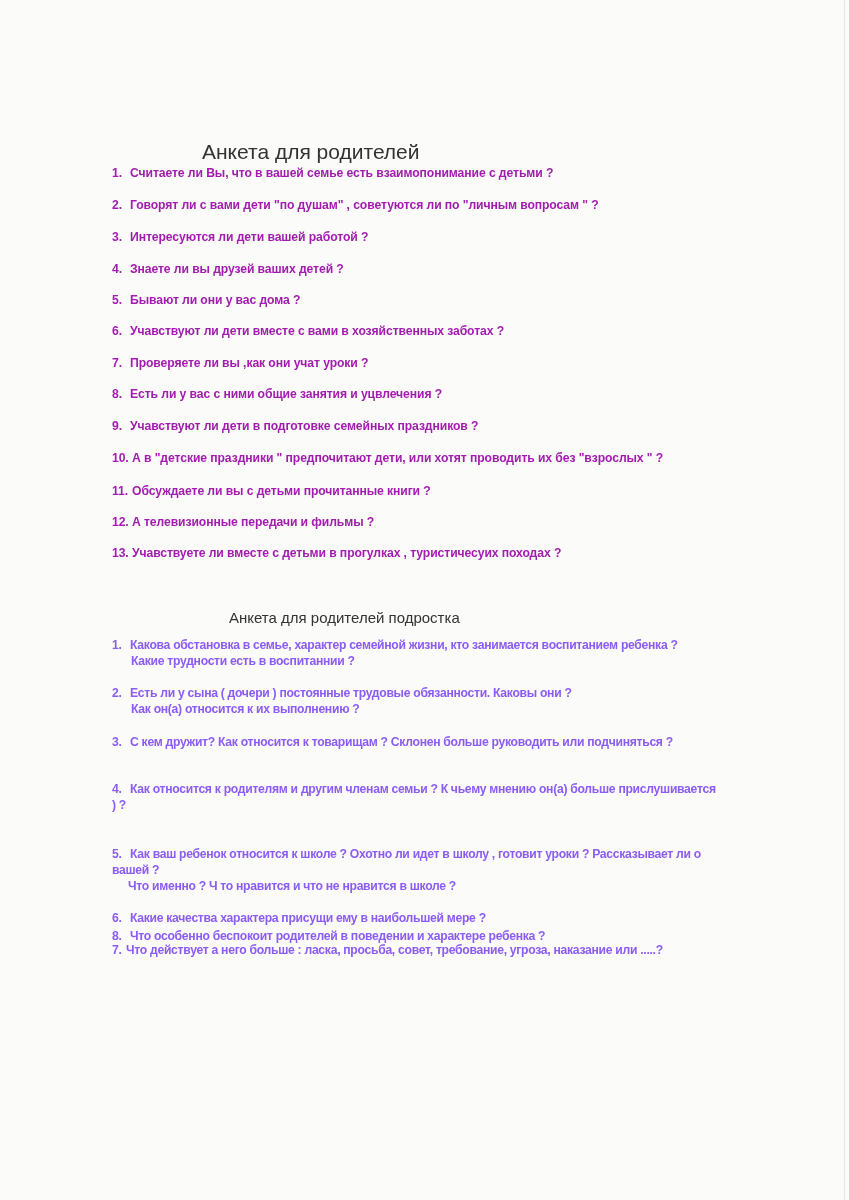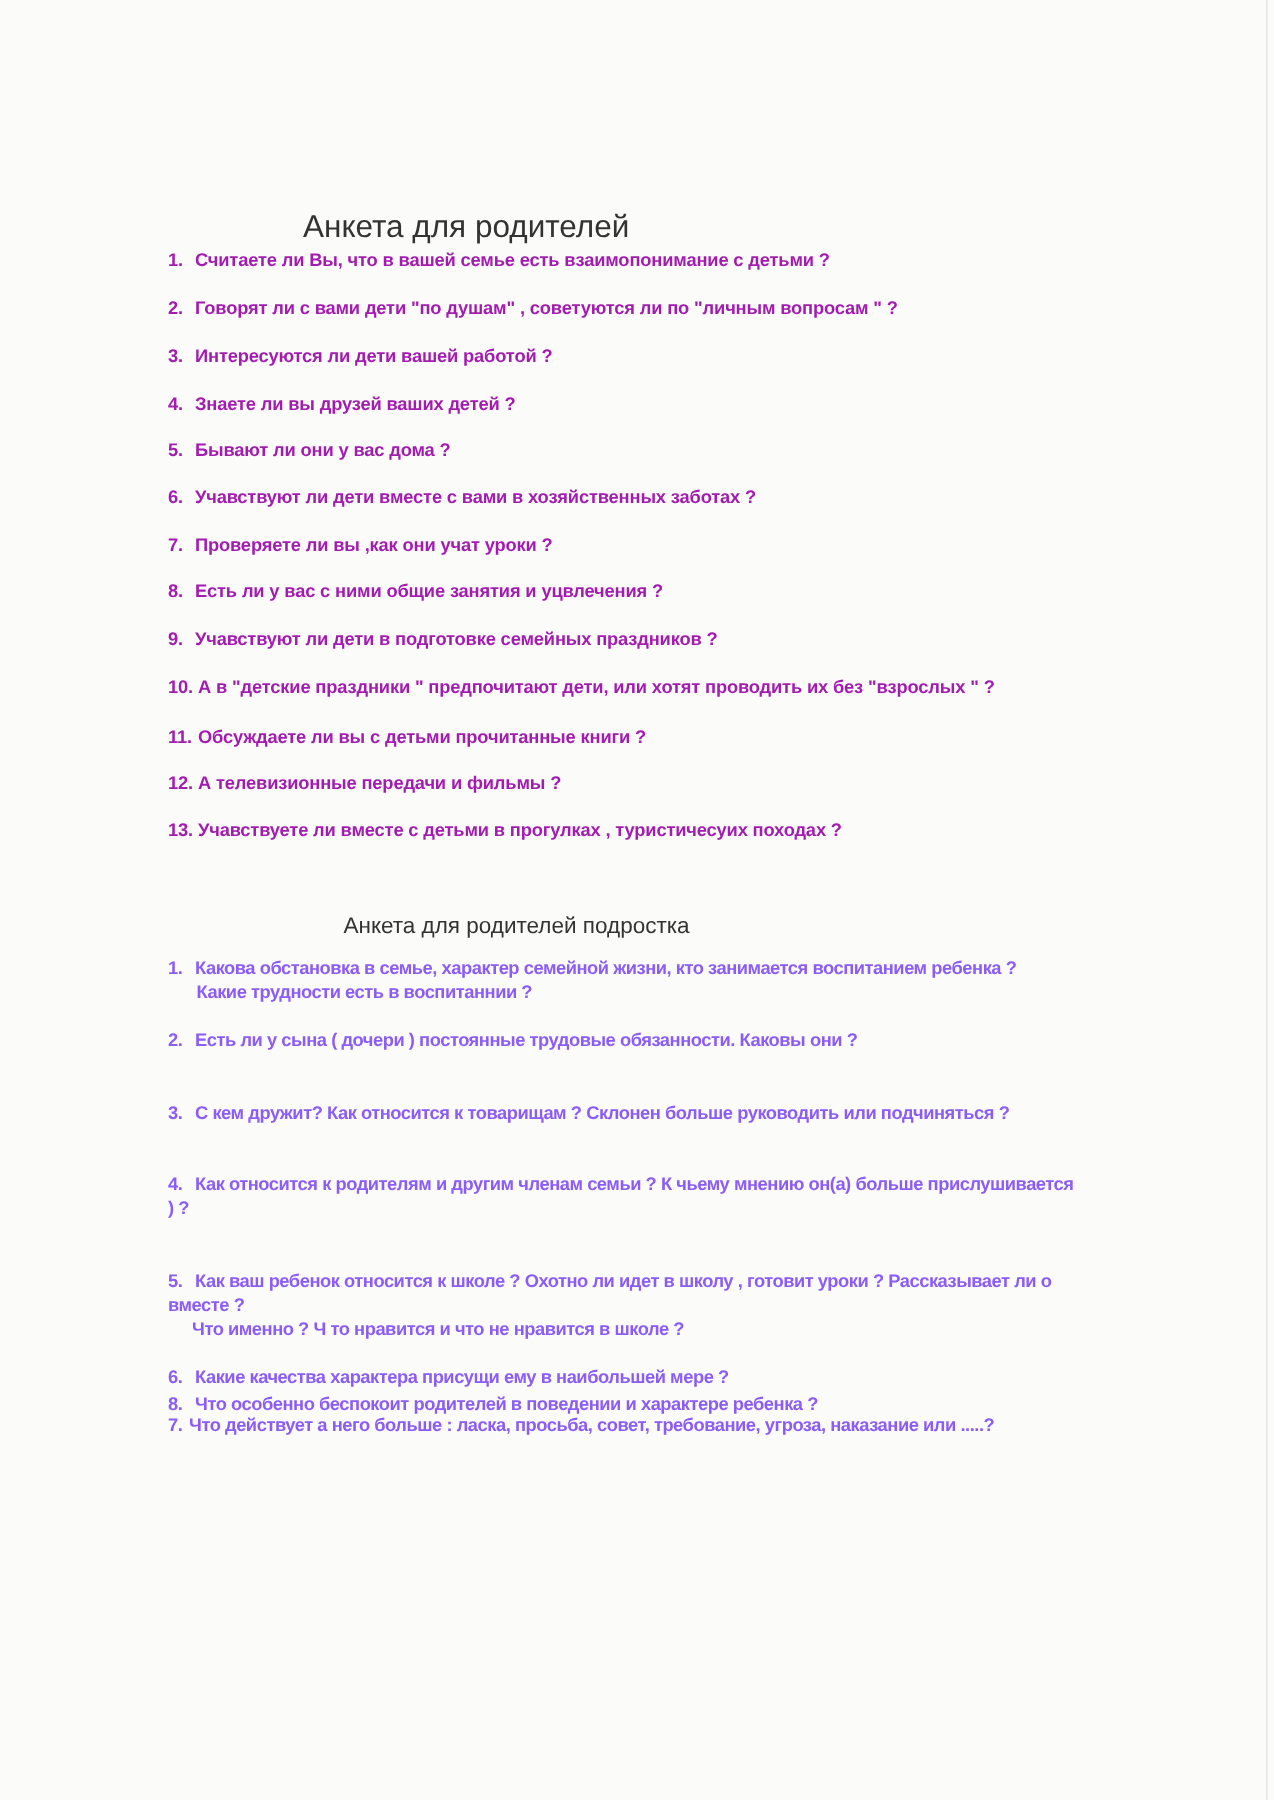--- a/index.html
+++ b/index.html
@@ -107,34 +107,35 @@
 <section>
   <h1 class="title" style="left:229px; top:609px; font-size:15px;">Анкета для родителей подростка</h1>
 
   <div class="q2" style="left:112px; top:637px;">
     <span class="num num1">1.</span><span class="txt">Какова обстановка в семье, характер семейной жизни, кто занимается воспитанием ребенка ?</span>
     <span class="cont" style="padding-left:19px;">Какие трудности есть в воспитаннии ?</span>
   </div>
 
   <div class="q2" style="left:112px; top:685px;">
     <span class="num num1">2.</span><span class="txt">Есть ли у сына ( дочери ) постоянные трудовые обязанности. Каковы они ?</span>
+    <span class="cont" style="padding-left:19px;">Как он(а) относится к их выполнению ?</span>
   </div>
 
   <div class="q2" style="left:112px; top:734px;">
     <span class="num num1">3.</span><span class="txt">С кем дружит? Как относится к товарищам ? Склонен больше руководить или подчиняться ?</span>
   </div>
 
   <div class="q2" style="left:112px; top:781px;">
     <span class="num num1">4.</span><span class="txt">Как относится к родителям и другим членам семьи ? К чьему мнению он(а) больше прислушивается</span>
     <span class="cont">) ?</span>
   </div>
 
   <div class="q2" style="left:112px; top:846px;">
     <span class="num num1">5.</span><span class="txt">Как ваш ребенок относится к школе ? Охотно ли идет в школу , готовит уроки ? Рассказывает ли о</span>
-    <span class="cont">вместе ?</span>
+    <span class="cont">вашей ?</span>
     <span class="cont" style="padding-left:16px;">Что именно ? Ч то нравится и что не нравится в школе ?</span>
   </div>
 
   <div class="q2" style="left:112px; top:910px;">
     <span class="num num1">6.</span><span class="txt">Какие качества характера присущи ему в наибольшей мере ?</span>
   </div>
 
   <div class="q2" style="left:112px; top:942px;">
     <span class="num" style="width:14px;">7.</span><span class="txt">Что действует а него больше : ласка, просьба, совет, требование, угроза, наказание или .....?</span>
   </div>

